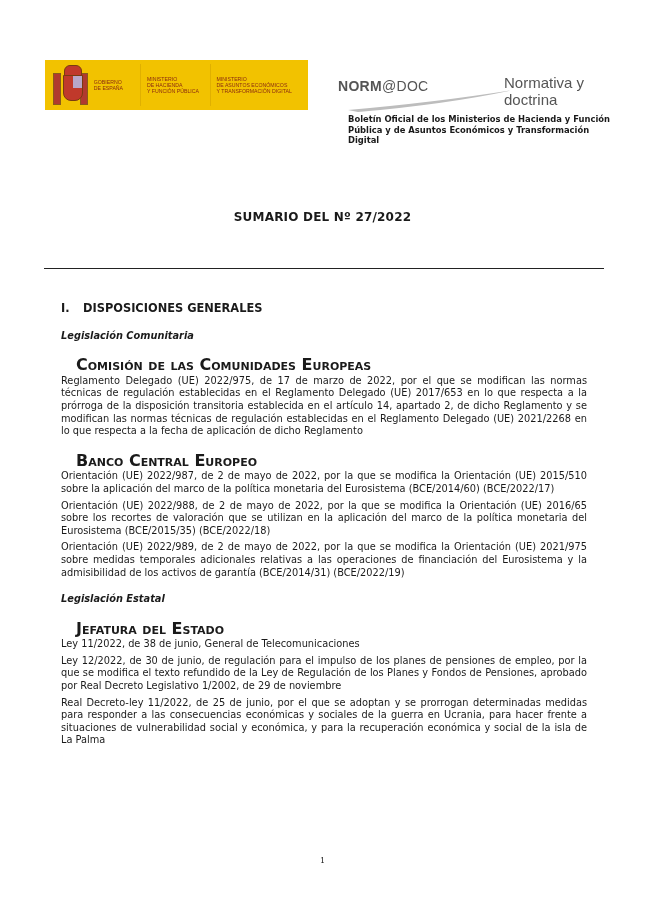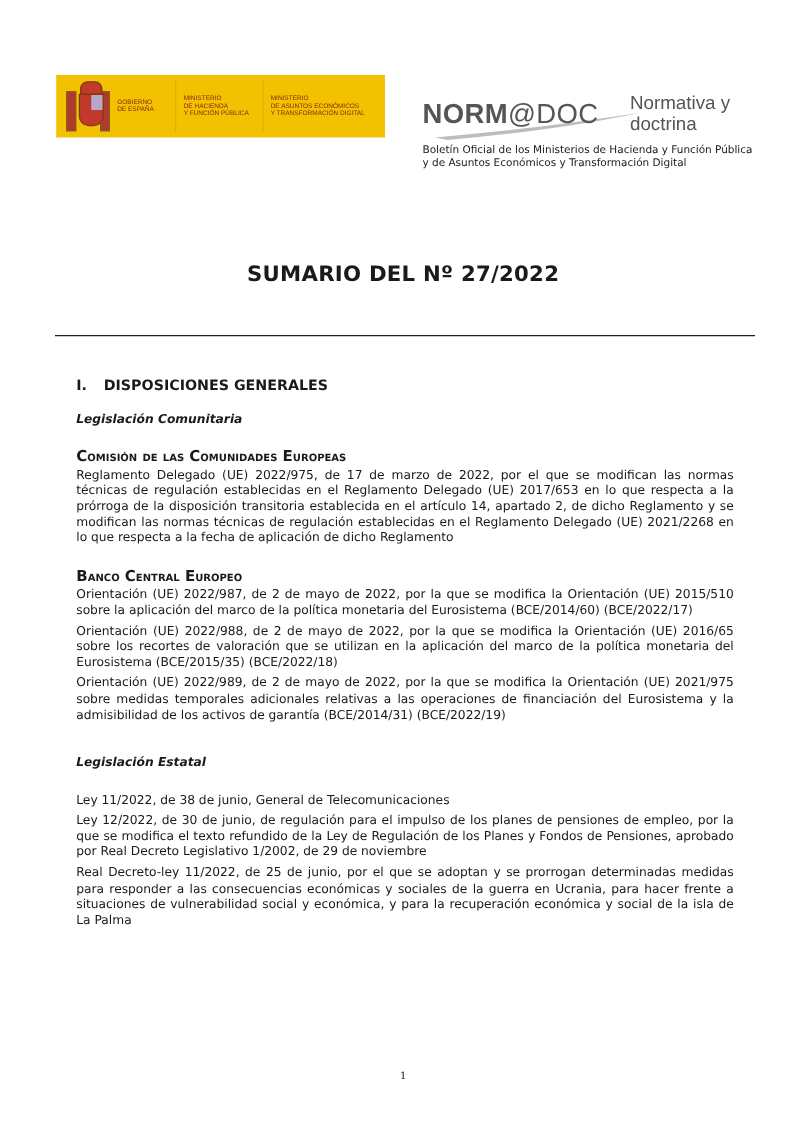--- a/index.html
+++ b/index.html
@@ -10,33 +10,33 @@
   .coat .pl { left:0; } .coat .pr { right:0; }
   .coat .shield { position:absolute; left:10px; top:12px; width:18px; height:24px; background:#c0392b; border-radius:0 0 8px 8px; border:1px solid #7a3b10; }
   .coat .shield:after { content:""; position:absolute; left:9px; top:0; width:9px; height:12px; background:#b8a7c9; }
   .coat .crown { position:absolute; left:11px; top:2px; width:16px; height:9px; background:#c0392b; border-radius:6px 6px 0 0; border:1px solid #7a3b10; }
   .btext { font-size:5.2px; line-height:6px; color:#8a2a10; font-family:"Liberation Sans", sans-serif; text-transform:uppercase; white-space:pre-line; }
   .b1 { margin-left:6px; width:44px; }
   .bsep { width:1px; height:42px; background:#e0b000; margin:0 6px; }
   .b2 { width:62px; }
   .b3 { width:100px; }
   .normadoc { position:absolute; left:338px; top:72px; width:260px; height:40px; }
-  .nlogo { position:absolute; left:0; top:6px; font-family:"Liberation Sans", sans-serif; font-size:22px; color:#555; letter-spacing:0.3px; }
+  .nlogo { position:absolute; left:0; top:6px; font-family:"Liberation Sans", sans-serif; font-size:14px; color:#555; letter-spacing:0.3px; }
   .nlogo b { font-weight:bold; color:#555; }
   .nlogo .at { font-weight:normal; }
   .swoosh { position:absolute; left:10px; top:18px; width:170px; height:22px; }
   .ntag { position:absolute; left:166px; top:2px; font-family:"Liberation Sans", sans-serif; font-size:15px; color:#555; }
-  .boletin { position:absolute; left:338px; top:114px; width:270px; font-family:"DejaVu Sans", sans-serif; font-weight:normal; font-size:8.4px; line-height:10.5px; color:#1a1a1a; }
-  .sumario { position:absolute; left:0; width:645px; top:210px; text-align:center; font-weight:bold; font-size:17px; letter-spacing:0.2px; }
+  .boletin { position:absolute; left:348px; top:114px; width:270px; font-family:"DejaVu Sans", sans-serif; font-weight:bold; font-size:8.4px; line-height:10.5px; color:#1a1a1a; }
+  .sumario { position:absolute; left:0; width:645px; top:210px; text-align:center; font-weight:bold; font-size:12px; letter-spacing:0.2px; }
   .rule { position:absolute; left:44px; top:268px; width:560px; height:1px; background:#222; }
   .content { position:absolute; left:61px; top:302px; width:526px; font-size:9.8px; line-height:12.6px; }
   .sec-title { font-weight:bold; font-size:11.4px; margin:0 0 15px 0; display:flex; }
   .sec-title .num { width:22px; }
-  .sub { font-weight:bold; font-style:italic; font-size:9.8px; margin:12px 0 17px 0; }
-  .org { font-weight:bold; font-variant:small-caps; font-size:12px; margin:0 0 3px 0; }
+  .sub { font-weight:bold; font-style:italic; font-size:9.8px; margin:0 0 17px 0; }
+  .org { font-weight:bold; font-variant:small-caps; font-size:16px; margin:0 0 3px 15px; }
   .entry { text-align:justify; margin:0 0 4px 0; hyphens:auto; }
   .gap { height:13px; }
   .pagenum { position:absolute; left:0; width:645px; top:856px; text-align:center; font-family:"DejaVu Serif", serif; font-size:8px; }
 </style>
 </head>
 <body>
 
 <div class="banner">
   <div class="coat">
     <div class="pillar pl"></div>
@@ -80,18 +80,19 @@
   <div class="entry">Reglamento Delegado (UE) 2022/975, de 17 de marzo de 2022, por el que se modifican las normas técnicas de regulación establecidas en el Reglamento Delegado (UE) 2017/653 en lo que respecta a la prórroga de la disposición transitoria establecida en el artículo 14, apartado 2, de dicho Reglamento y se modifican las normas técnicas de regulación establecidas en el Reglamento Delegado (UE) 2021/2268 en lo que respecta a la fecha de aplicación de dicho Reglamento</div>
   <div class="gap"></div>
 
   <div class="org">Banco Central Europeo</div>
   <div class="entry">Orientación (UE) 2022/987, de 2 de mayo de 2022, por la que se modifica la Orientación (UE) 2015/510 sobre la aplicación del marco de la política monetaria del Eurosistema (BCE/2014/60) (BCE/2022/17)</div>
   <div class="entry">Orientación (UE) 2022/988, de 2 de mayo de 2022, por la que se modifica la Orientación (UE) 2016/65 sobre los recortes de valoración que se utilizan en la aplicación del marco de la política monetaria del Eurosistema (BCE/2015/35) (BCE/2022/18)</div>
   <div class="entry">Orientación (UE) 2022/989, de 2 de mayo de 2022, por la que se modifica la Orientación (UE) 2021/975 sobre medidas temporales adicionales relativas a las operaciones de financiación del Eurosistema y la admisibilidad de los activos de garantía (BCE/2014/31) (BCE/2022/19)</div>
   <div style="height:10px"></div>
 
   <div class="sub">Legislación Estatal</div>
+  <div class="org">Jefatura del Estado</div>
   <div class="entry">Ley 11/2022, de 38 de junio, General de Telecomunicaciones</div>
   <div class="entry">Ley 12/2022, de 30 de junio, de regulación para el impulso de los planes de pensiones de empleo, por la que se modifica el texto refundido de la Ley de Regulación de los Planes y Fondos de Pensiones, aprobado por Real Decreto Legislativo 1/2002, de 29 de noviembre</div>
   <div class="entry">Real Decreto-ley 11/2022, de 25 de junio, por el que se adoptan y se prorrogan determinadas medidas para responder a las consecuencias económicas y sociales de la guerra en Ucrania, para hacer frente a situaciones de vulnerabilidad social y económica, y para la recuperación económica y social de la isla de La Palma</div>
 </div>
 
 <div class="pagenum">1</div>
 
 </body></html>

